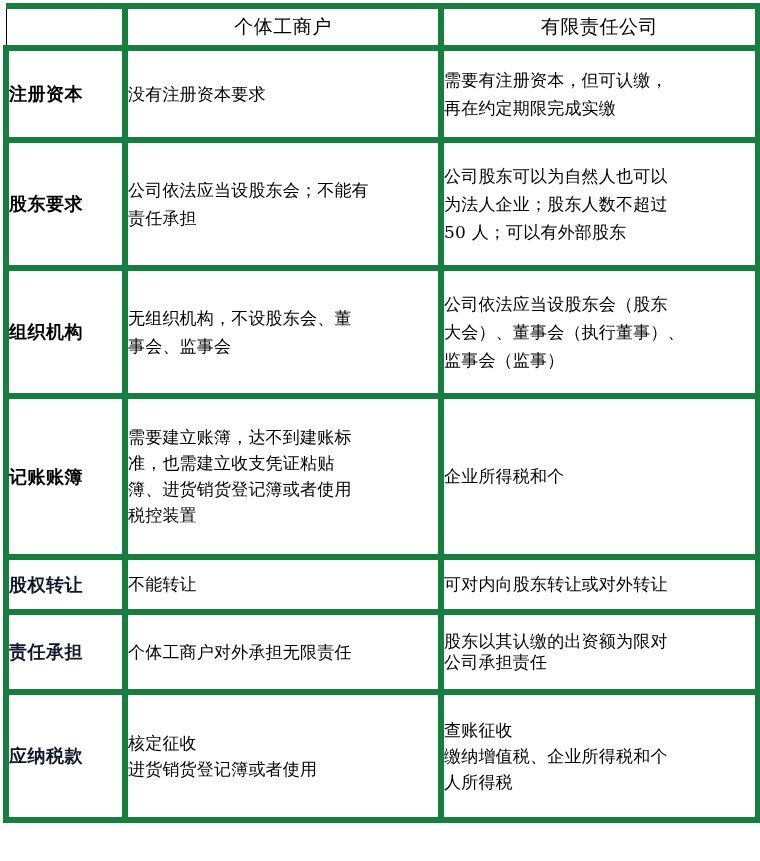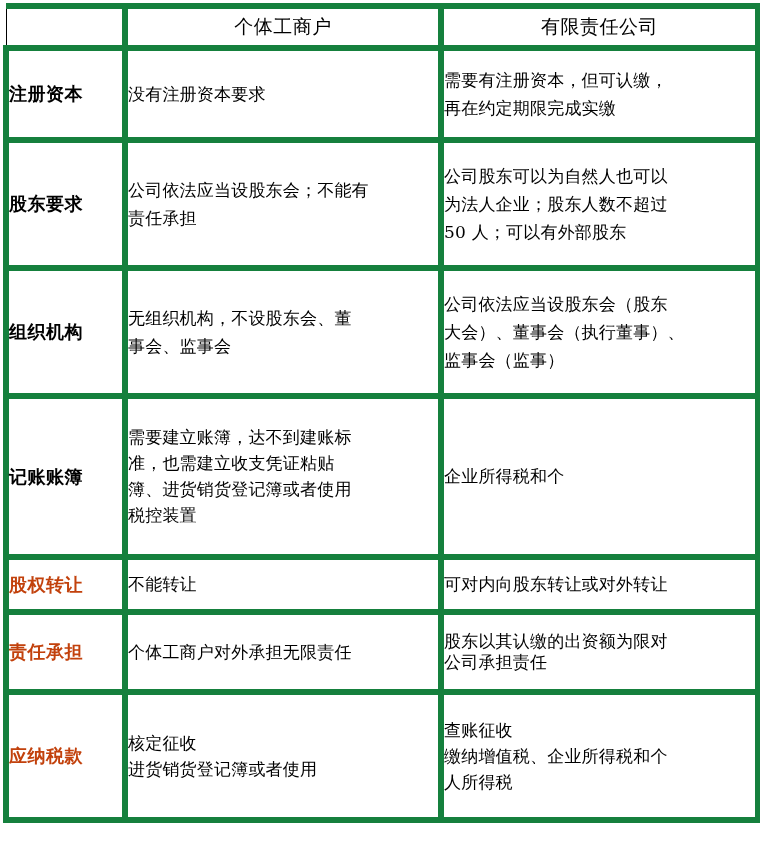--- a/index.html
+++ b/index.html
@@ -51,21 +51,21 @@
   tr.head th.corner { border-left: 1px solid #000; }
 
   
   td.rowlabel {
     text-align: left;
     font-weight: bold;
     font-size: 18px;
     letter-spacing: 0.5px;
     white-space: nowrap;
   }
-  td.rowlabel.accent { color: #c2410c; }
+  td.rowlabel.accent { color: #0f172a; }
 
   
   td.cell {
     font-size: 17px;
     line-height: 1.0;
     padding: 6px 10px 6px 12px;
     letter-spacing: 0.2px;
   }
   td.cell .ln {
     display: block;

